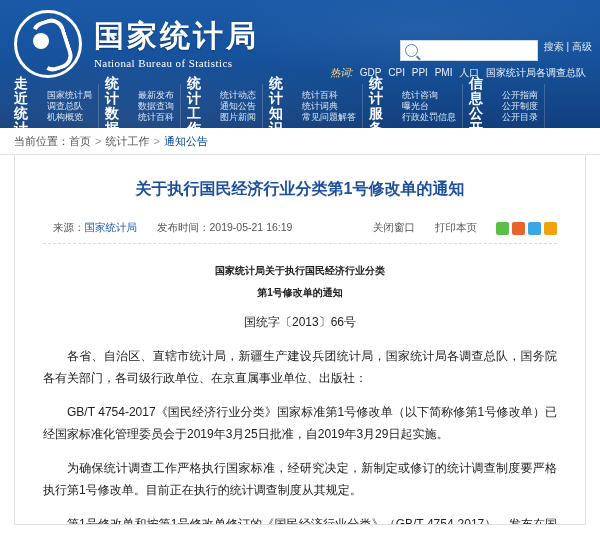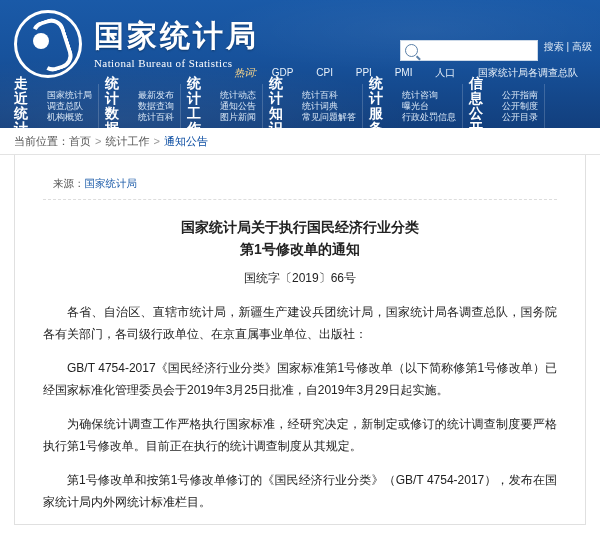--- a/index.html
+++ b/index.html
@@ -72,21 +72,21 @@
   }
   .search-links{
     margin-left:6px;color:#dfeaf6;font-size:10px;white-space:nowrap;
   }
   .search-links span{cursor:pointer;}
   .hot{
     position:absolute;right:12px;top:66px;
     font-size:10px;color:#cfe0f2;white-space:nowrap;
   }
   .hot b{color:#ffd98a;font-weight:normal;margin-right:2px;font-style:italic;}
-  .hot a{color:#e8f1fa;margin:0 10px;text-decoration:none;}
+  .hot a{color:#e8f1fa;margin:0 2px;text-decoration:none;}
   
   .nav{
     position:absolute;left:0;bottom:0;width:100%;height:44px;
     display:flex;align-items:stretch;
   }
   .nav-item{
     display:flex;align-items:center;padding:0 6px;
     border-right:1px solid rgba(255,255,255,.18);
   }
   .nav-item:first-child{margin-left:8px;}
@@ -127,21 +127,21 @@
   .meta .m{margin:0 10px;white-space:nowrap;}
   .meta .m a{color:#1a5aa8;text-decoration:none;}
   .meta .right{margin-left:auto;display:flex;align-items:center;}
   .share{display:flex;align-items:center;margin-left:6px;}
   .sq{width:13px;height:13px;border-radius:2px;margin-left:3px;display:inline-block;}
   .sq.wechat{background:#5cbe4a;}
   .sq.weibo{background:#e6622f;}
   .sq.qq{background:#3aa5e0;}
   .sq.star{background:#f0a30a;}
   .doc-head{
-    text-align:center;font-size:14px;font-weight:bold;color:#222;
+    text-align:center;font-size:10px;font-weight:bold;color:#222;
     line-height:22px;margin:4px 0 10px;
   }
   .doc-no{
     text-align:center;font-size:12px;color:#222;margin-bottom:14px;
   }
   p.body{
     font-size:12px;line-height:22px;color:#222;margin:0 0 12px 0;
     text-align:justify;text-indent:24px;
   }
 </style>
@@ -238,33 +238,47 @@
   <a href="#">首页</a>
   <span class="sep">&gt;</span>
   <a href="#">统计工作</a>
   <span class="sep">&gt;</span>
   <span class="cur">通知公告</span>
 </div>
 
 <div class="page">
   <div class="card">
 
+    <div class="art-title">关于执行国民经济行业分类第1号修改单的通知</div>
 
     <div class="meta">
       <span class="m">
         <span>来源：</span><a href="#">国家统计局</a>
       </span>
+      <span class="m">
+        <span>发布时间：</span><span>2019-05-21 16:19</span>
+      </span>
+      <span class="right">
+        <span class="m">关闭窗口</span>
+        <span class="m">打印本页</span>
+        <span class="share">
+          <i class="sq wechat"></i>
+          <i class="sq weibo"></i>
+          <i class="sq qq"></i>
+          <i class="sq star"></i>
+        </span>
+      </span>
     </div>
 
     <div class="doc-head">
       <div>国家统计局关于执行国民经济行业分类</div>
       <div>第1号修改单的通知</div>
     </div>
 
-    <div class="doc-no">国统字〔2019〕66号</div>
+    <div class="doc-no">国统字〔2013〕66号</div>
 
     <p class="body">各省、自治区、直辖市统计局，新疆生产建设兵团统计局，国家统计局各调查总队，国务院各有关部门，各司级行政单位、在京直属事业单位、出版社：</p>
     <p class="body">GB/T 4754-2017《国民经济行业分类》国家标准第1号修改单（以下简称修第1号修改单）已经国家标准化管理委员会于2019年3月25日批准，自2019年3月29日起实施。</p>
     <p class="body">为确保统计调查工作严格执行国家标准，经研究决定，新制定或修订的统计调查制度要严格执行第1号修改单。目前正在执行的统计调查制度从其规定。</p>
     <p class="body">第1号修改单和按第1号修改单修订的《国民经济行业分类》（GB/T 4754-2017），发布在国家统计局内外网统计标准栏目。</p>
 
   </div>
 </div>
 
 </body></html>

